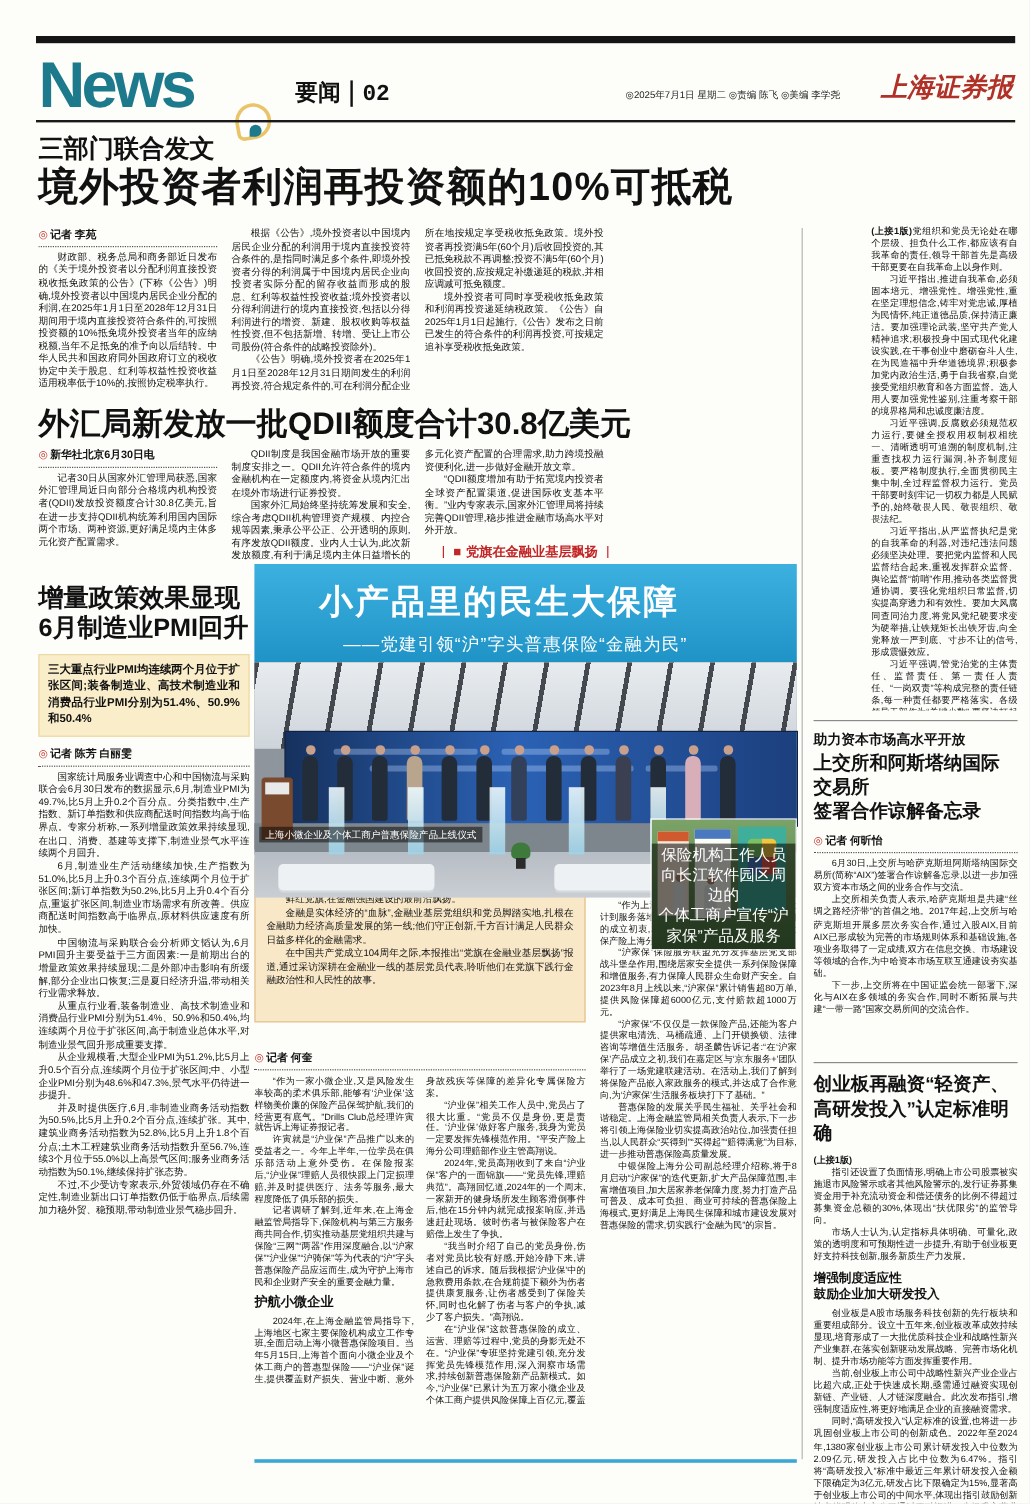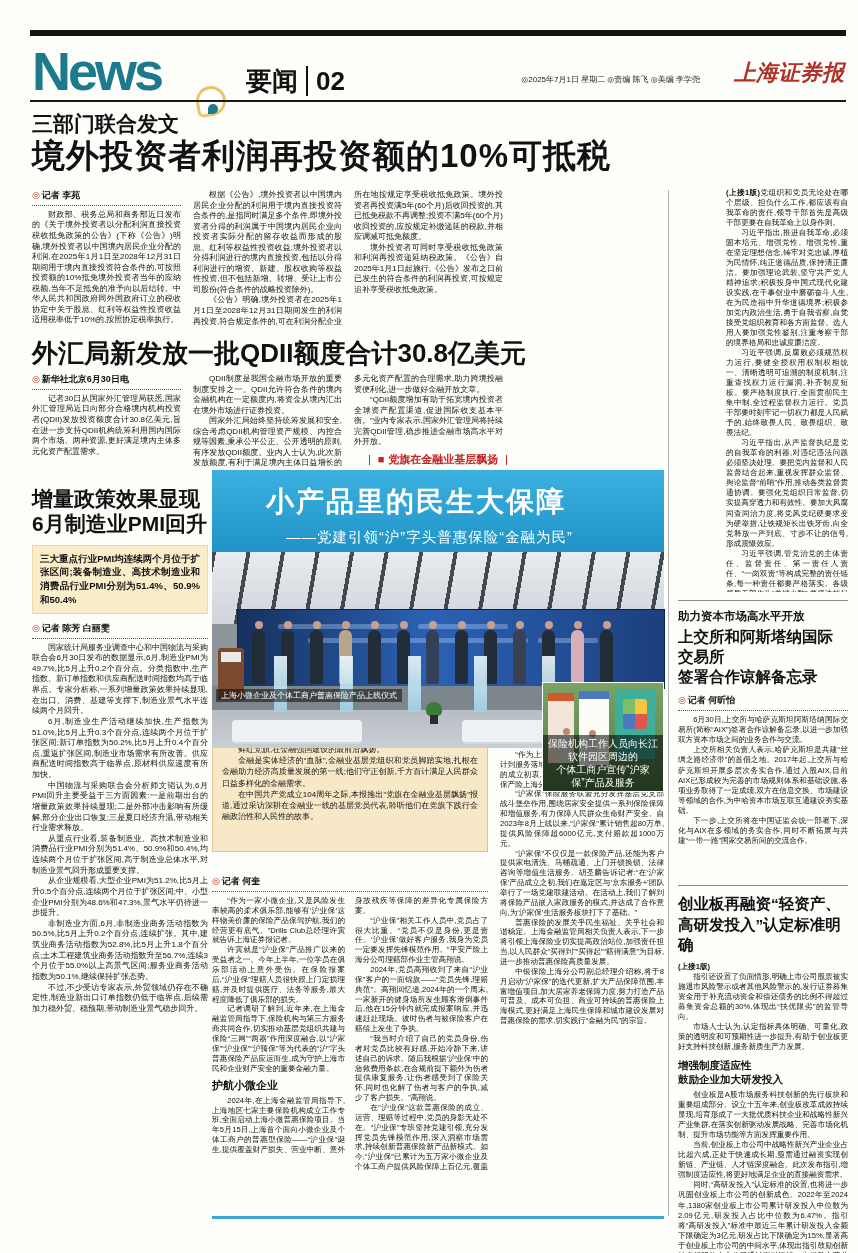--- a/index.html
+++ b/index.html
@@ -5,21 +5,21 @@
   html,body{margin:0;padding:0;background:#eee;}
   .page{position:relative;width:858px;height:1253px;margin:0 auto;background:#fdfdfa;
         font-family:"Liberation Sans","DejaVu Sans",sans-serif;color:#111;overflow:hidden;}
   .abs{position:absolute;}
   
   .topbar{left:30px;top:30px;width:816px;height:6px;background:#151515;}
   .logo{left:32px;top:40px;font-size:54px;font-weight:900;color:#1d7a8c;letter-spacing:-3px;}
   .bubble{left:196px;top:86px;width:24px;height:24px;border:3px solid #e9c469;background:#fff;
           border-radius:50% 50% 50% 6px;transform:rotate(-10deg);}
   .bubble-dot{left:208px;top:104px;width:10px;height:10px;background:#1d7a8c;border-radius:50% 50% 50% 0;}
-  .section-block{left:246px;top:64px;font-size:26px;font-weight:700;}
+  .section-block{left:246px;top:64px;font-size:19px;font-weight:700;font-family:Liberation Mono, monospace;}
   .section-block .pageno{border-left:2px solid #111;padding-left:8px;margin-left:8px;}
   .dateline{left:520px;top:74px;width:180px;font-size:8px;color:#222;text-align:right;}
   .masthead{right:14px;top:58px;font-size:22px;font-weight:700;color:#b03128;
             font-family:"Liberation Serif","DejaVu Serif",serif;font-style:italic;}
   .header-rule{left:30px;top:100px;width:816px;height:2px;background:#1a1a1a;}
   
   .para{margin:0;text-indent:2em;text-align:justify;}
   .byline{font-weight:700;font-size:9px;border-bottom:1px dotted #555;padding-bottom:3px;margin:0 0 4px 0;}
   .byline .mark{color:#c3342b;margin-right:2px;}
   .bodytxt{font-size:8px;line-height:1.32;overflow:hidden;column-fill:auto;}
@@ -73,21 +73,21 @@
             padding:1px 5px;z-index:3;}
   .finset{position:absolute;right:0;top:130px;width:120px;height:108px;z-index:4;border:1px solid #fff;
           background:linear-gradient(#7ba368,#4f7a45);overflow:hidden;}
   .banner1{position:absolute;left:5px;top:10px;width:26px;height:62px;background:#f3e6d8;border-top:8px solid #d05a2e;}
   .banner2{position:absolute;left:36px;top:8px;width:30px;height:66px;background:#fdfdf7;border-top:8px solid #4a79c0;}
   .banner3{position:absolute;left:72px;top:6px;width:40px;height:70px;background:#3fae9a;}
   .banner3::after{content:"";position:absolute;left:8px;top:10px;width:24px;height:30px;
       background:conic-gradient(#f3c63e 0 25%,#e2574b 0 50%,#4a79c0 0 75%,#7bc062 0);border-radius:4px;}
   .iperson{position:absolute;width:10px;height:26px;background:#e8eaec;border-radius:4px 4px 0 0;}
   .iperson::before{content:"";position:absolute;left:1.5px;top:-7px;width:7px;height:7px;border-radius:50%;background:#b98a72;}
-  .icaption{position:absolute;left:0;right:0;bottom:0;background:rgba(0,0,0,.55);color:#fff;font-size:10px;
+  .icaption{position:absolute;left:0;right:0;bottom:0;background:rgba(0,0,0,.55);color:#fff;font-size:13px;
             line-height:1.3;padding:2px 3px;text-align:center;}
   .fbottom{display:flex;gap:12px;margin-top:8px;}
   .fb-left{width:276px;}
   .ednote{background:#f8e8c8;border:1px solid #e2c28c;padding:8px 9px;height:118px;overflow:hidden;}
   .ednote .lbl{font-weight:900;font-size:10px;margin-bottom:5px;}
   .ednote p{font-size:8px;line-height:1.4;}
   .fb-cols{column-count:2;column-gap:10px;height:278px;font-size:7.6px;line-height:1.3;overflow:hidden;column-fill:auto;text-align:justify;margin-top:4px;}
   .fb-right{flex:1;padding-top:34px;}
   .fb-rcol{height:392px;font-size:7.6px;line-height:1.3;overflow:hidden;text-align:justify;}
   
@@ -144,21 +144,21 @@
       <div>6月制造业PMI回升</div>
     </div>
     <div class="pmi-box">三大重点行业PMI均连续两个月位于扩张区间;装备制造业、高技术制造业和消费品行业PMI分别为51.4%、50.9%和50.4%</div>
     <p class="byline"><span class="mark">◎</span><span>记者 陈芳 白丽雯</span></p>
     <div class="pmi-body">
       <p class="para">国家统计局服务业调查中心和中国物流与采购联合会6月30日发布的数据显示,6月,制造业PMI为49.7%,比5月上升0.2个百分点。分类指数中,生产指数、新订单指数和供应商配送时间指数均高于临界点。专家分析称,一系列增量政策效果持续显现,在出口、消费、基建等支撑下,制造业景气水平连续两个月回升。</p>
       <p class="para">6月,制造业生产活动继续加快,生产指数为51.0%,比5月上升0.3个百分点,连续两个月位于扩张区间;新订单指数为50.2%,比5月上升0.4个百分点,重返扩张区间,制造业市场需求有所改善。供应商配送时间指数高于临界点,原材料供应速度有所加快。</p>
       <p class="para">中国物流与采购联合会分析师文韬认为,6月PMI回升主要受益于三方面因素:一是前期出台的增量政策效果持续显现;二是外部冲击影响有所缓解,部分企业出口恢复;三是夏日经济升温,带动相关行业需求释放。</p>
       <p class="para">从重点行业看,装备制造业、高技术制造业和消费品行业PMI分别为51.4%、50.9%和50.4%,均连续两个月位于扩张区间,高于制造业总体水平,对制造业景气回升形成重要支撑。</p>
       <p class="para">从企业规模看,大型企业PMI为51.2%,比5月上升0.5个百分点,连续两个月位于扩张区间;中、小型企业PMI分别为48.6%和47.3%,景气水平仍待进一步提升。</p>
-      <p class="para">非制造业方面,6月,非制造业商务活动指数为50.5%,比5月上升0.2个百分点,连续扩张。其中,建筑业商务活动指数为52.8%,比5月上升1.8个百分点;土木工程建筑业商务活动指数升至56.7%,连续3个月位于55.0%以上高景气区间;服务业商务活动指数为50.1%,继续保持扩张态势。</p>
+      <p class="para">并及时提供医疗,6月,非制造业商务活动指数为50.5%,比5月上升0.2个百分点,连续扩张。其中,建筑业商务活动指数为52.8%,比5月上升1.8个百分点;土木工程建筑业商务活动指数升至56.7%,连续3个月位于55.0%以上高景气区间;服务业商务活动指数为50.1%,继续保持扩张态势。</p>
       <p class="para">不过,不少受访专家表示,外贸领域仍存在不确定性,制造业新出口订单指数仍低于临界点,后续需加力稳外贸、稳预期,带动制造业景气稳步回升。</p>
     </div>
   </div>
 
   <div class="abs feature">
     <div class="feature-tag">
       <span class="bar"></span><span class="sq">■</span><span>党旗在金融业基层飘扬</span><span class="bar"></span>
     </div>
     <div class="fbanner">
       <div class="ftitle">小产品里的民生大保障</div>

